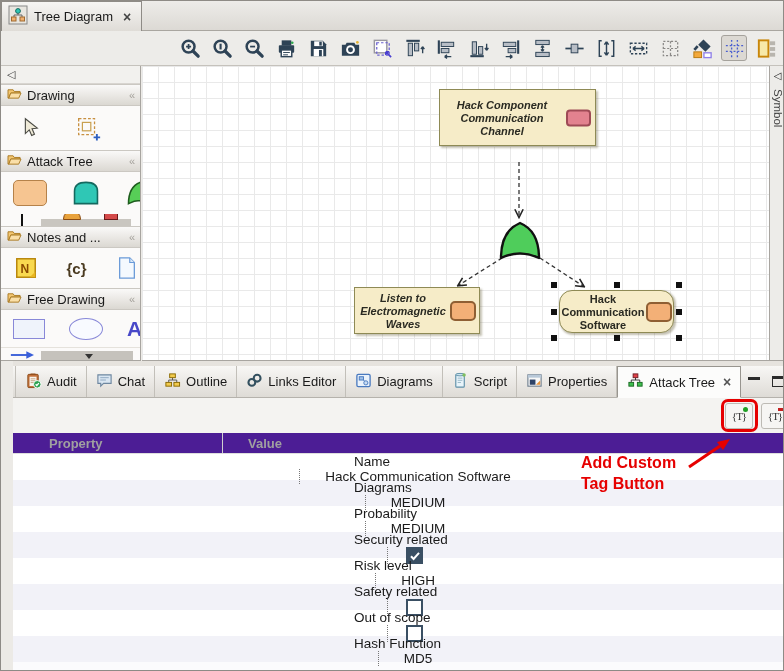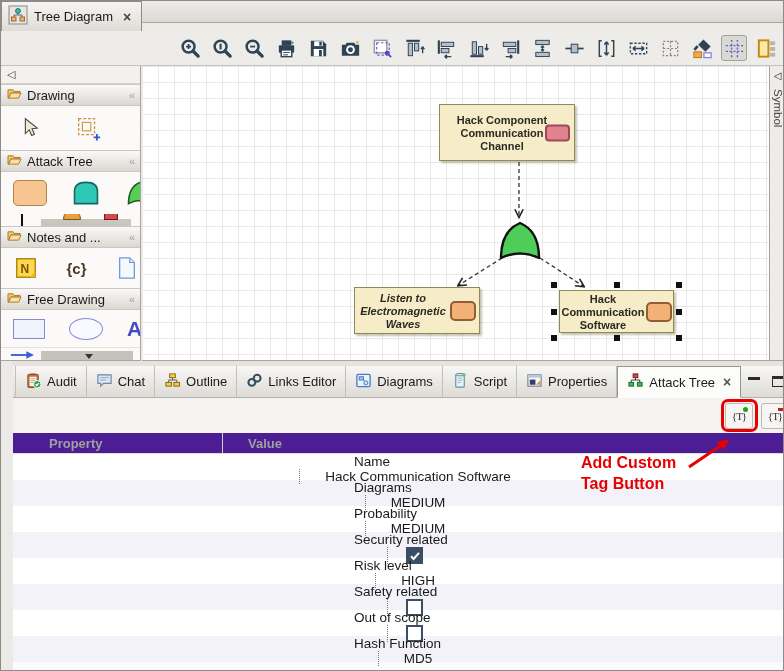--- a/index.html
+++ b/index.html
@@ -1,20 +1,20 @@
 <!DOCTYPE html>
 <html><head>
 <meta charset="utf-8">
 <style>
   html,body{margin:0;padding:0;background:#cfcdc8;font-family:"Liberation Sans",sans-serif;}
   .app{position:relative;width:784px;height:671px;background:#ECEAE6;border:1px solid #8E8B86;box-sizing:border-box;overflow:hidden;}
   *{box-sizing:border-box;}
 
   
-  .etabbar{position:absolute;left:0;top:0;width:100%;height:22px;background:linear-gradient(#EDECE9,#DCD9D4);border-bottom:1px solid #A9A6A0;display:flex;}
+  .etabbar{position:absolute;left:0;top:0;width:100%;height:30px;background:linear-gradient(#EDECE9,#DCD9D4);border-bottom:1px solid #A9A6A0;display:flex;}
   .etab{display:flex;align-items:center;gap:6px;padding:0 10px 0 6px;height:30px;background:linear-gradient(#F6F5F3,#DFDCD7);border:1px solid #8E8B86;border-bottom:none;font-size:13px;color:#1a1a1a;}
   .etab .close{font-weight:bold;color:#444;font-size:14px;margin-left:4px;}
 
   
   .toolbar{position:absolute;left:0;top:30px;width:100%;height:35px;background:#EDECE9;border-bottom:1px solid #C5C2BC;display:flex;align-items:center;gap:6px;padding-left:176px;}
   .tbtn{width:26px;height:26px;display:flex;align-items:center;justify-content:center;flex:0 0 auto;border-radius:3px;}
   .tbtn svg{display:block;}
   .tbtn.pressed{background:#DCD9D3;border:1px solid #A5A29C;}
 
   
@@ -370,21 +370,21 @@
         <defs>
           <marker id="ah" viewBox="0 0 10 10" refX="7.5" refY="5" markerWidth="8" markerHeight="8" orient="auto-start-reverse">
             <path d="M1 1L9 5L1 9" fill="none" stroke="#222" stroke-width="1.5"></path>
           </marker>
         </defs>
         <line x1="377" y1="96" x2="377" y2="150" stroke="#333" stroke-width="1.3" stroke-dasharray="4 3" marker-end="url(#ah)"></line>
         <line x1="360" y1="192" x2="317" y2="219" stroke="#333" stroke-width="1.3" stroke-dasharray="4 3" marker-end="url(#ah)"></line>
         <line x1="398" y1="192" x2="441" y2="220" stroke="#333" stroke-width="1.3" stroke-dasharray="4 3" marker-end="url(#ah)"></line>
       </svg>
 
-      <div class="node" style="left:297px;top:38px;width:136px;height:57px;">
+      <div class="node" style="left:297px;top:23px;width:157px;height:57px;font-style:italic;">
         <div class="ntext" style="left:0;width:124px;">
           <div>Hack Component</div>
           <div>Communication</div>
           <div>Channel</div>
         </div>
         <span class="badge badge-red" style="right:4px;"></span>
       </div>
 
       <svg style="position:absolute;left:356px;top:153px;" width="44" height="42" viewBox="0 0 44 42">
         <path d="M3 39Q3 12 22 4q19 8 19 35-19-9-38 0z" fill="#4FCD5B" stroke="#111" stroke-width="2.4" stroke-linejoin="round"></path>
@@ -392,21 +392,21 @@
 
       <div class="node" style="left:212px;top:221px;width:126px;height:47px;">
         <div class="ntext" style="left:0;width:96px;font-style:italic;">
           <div>Listen to</div>
           <div>Electromagnetic</div>
           <div>Waves</div>
         </div>
         <span class="badge badge-orange" style="right:3px;"></span>
       </div>
 
-      <div class="node" style="left:417px;top:224px;width:115px;height:43px;">
+      <div class="node" style="left:417px;top:224px;width:115px;height:43px;border-radius:13px;">
         <div class="ntext" style="left:0;width:86px;">
           <div>Hack</div>
           <div>Communication</div>
           <div>Software</div>
         </div>
         <span class="badge badge-orange" style="right:1px;"></span>
         <span class="handle" style="left:-9px;top:-9px;"></span>
         <span class="handle" style="left:50%;margin-left:-3px;top:-9px;"></span>
         <span class="handle" style="right:-9px;top:-9px;"></span>
         <span class="handle" style="left:-9px;top:50%;margin-top:-3px;"></span>

